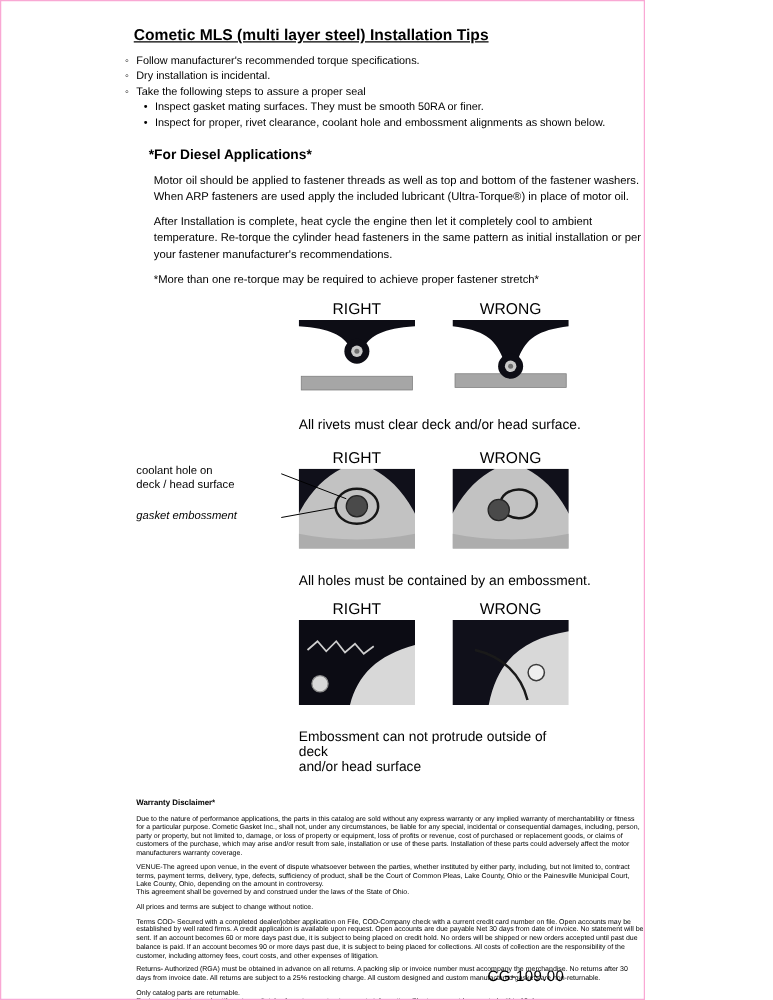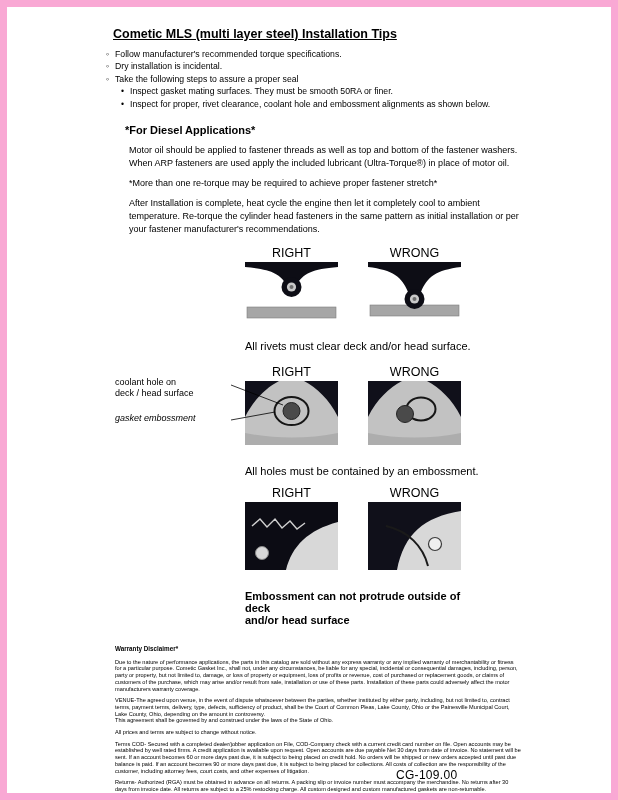--- a/index.html
+++ b/index.html
@@ -1,17 +1,17 @@
 <!DOCTYPE html>
 <html><head>
 <meta charset="utf-8">
 <style>
   html,body{margin:0;padding:0;}
   body{background:#ffffff;font-family:"Liberation Sans",sans-serif;color:#000;}
-  .page{position:relative;width:618px;height:800px;background:#fff;border:7px solid #f9a8d4;box-sizing:border-box;overflow:hidden;}
+  .page{position:relative;width:516px;height:800px;background:#fff;border:1px solid #f9a8d4;box-sizing:border-box;overflow:hidden;}
 
   .title{margin:20px 0 0 106px;font-size:12.5px;font-weight:bold;text-decoration:underline;}
 
   .tips{margin:7px 0 0 99px;font-size:8.7px;}
   .tip{display:flex;line-height:12.4px;}
   .tip .marker{width:9px;flex:0 0 9px;text-align:left;}
   .tip.sub{margin-left:15px;}
 
   .diesel{margin:14px 0 0 118px;width:402px;font-size:9px;line-height:13px;}
   .diesel-heading{font-size:11px;font-weight:bold;}
@@ -20,21 +20,21 @@
 
   .figure{position:relative;margin-left:238px;width:216px;}
   .fig1{margin-top:10px;}
   .fig2{margin-top:13px;}
   .fig3{margin-top:9px;}
   .fig-labels{display:flex;gap:30px;font-size:12.5px;}
   .fig-labels .flabel{width:93px;text-align:center;}
   .fig-panels{display:flex;gap:30px;margin-top:2px;}
   .fig-panels svg{display:block;}
   .fig-caption{margin-top:20px;font-size:11px;white-space:nowrap;}
-  .fig-caption.wrap{white-space:pre-line;line-height:12px;font-weight:bold;}
+  .fig-caption.wrap{white-space:pre-line;line-height:12px;}
 
   .callout{position:absolute;font-size:9px;line-height:10.5px;text-align:left;width:112px;}
   .callout.hole{left:-130px;top:12px;}
   .callout.emboss{left:-130px;top:48px;font-style:italic;}
   .callout-lines{position:absolute;left:-16px;top:16px;}
 
   .warranty{margin:20px 0 0 108px;width:406px;font-size:5.6px;line-height:6.7px;}
   .warranty-heading{font-size:6.3px;font-weight:bold;margin:0 0 6px 0;}
   .warranty p{margin:0 0 5px 0;}
   .warranty p.tight{margin-bottom:0;}
@@ -68,22 +68,22 @@
     <div class="tip sub">
       <span class="marker">•</span>
       <span>Inspect for proper, rivet clearance, coolant hole and embossment alignments as shown below.</span>
     </div>
   </div>
 
   <div class="diesel">
     <div class="diesel-heading">*For Diesel Applications*</div>
     <p class="prewrap">Motor oil should be applied to fastener threads as well as top and bottom of the fastener washers.
 When ARP fasteners are used apply the included lubricant (Ultra-Torque®) in place of motor oil.</p>
+    <p>After Installation is complete, heat cycle the engine then let it completely cool to ambient temperature. Re-torque the cylinder head fasteners in the same pattern as initial installation or per your fastener manufacturer's recommendations.</p>
     <p>*More than one re-torque may be required to achieve proper fastener stretch*</p>
-    <p>After Installation is complete, heat cycle the engine then let it completely cool to ambient temperature. Re-torque the cylinder head fasteners in the same pattern as initial installation or per your fastener manufacturer's recommendations.</p>
   </div>
 
   <div class="figure fig1">
     <div class="fig-labels">
       <span class="flabel">RIGHT</span>
       <span class="flabel">WRONG</span>
     </div>
     <div class="fig-panels">
       <svg width="93" height="58" viewBox="0 0 93 58">
         <rect x="2" y="45" width="89" height="11" fill="#a6a6a6" stroke="#7d7d7d" stroke-width="0.6"></rect>

